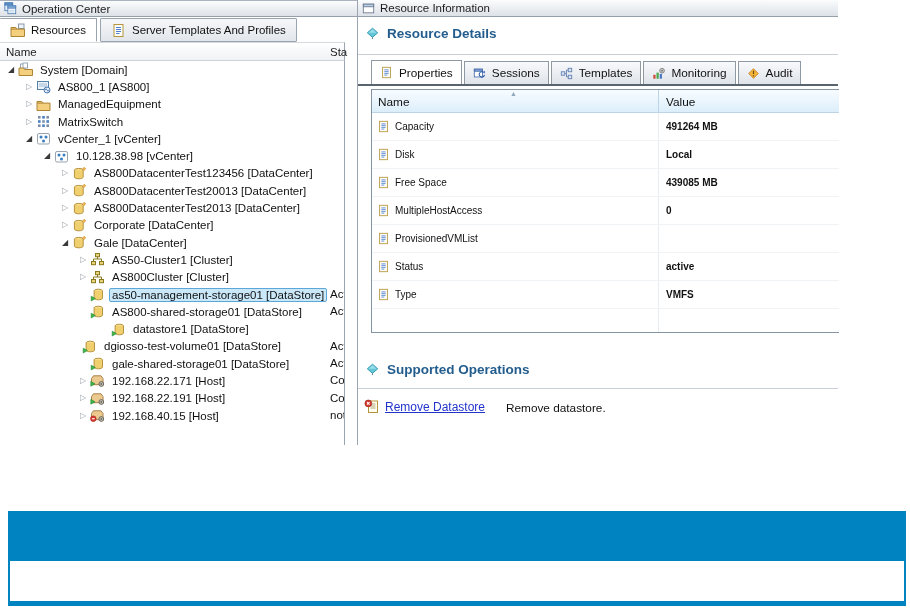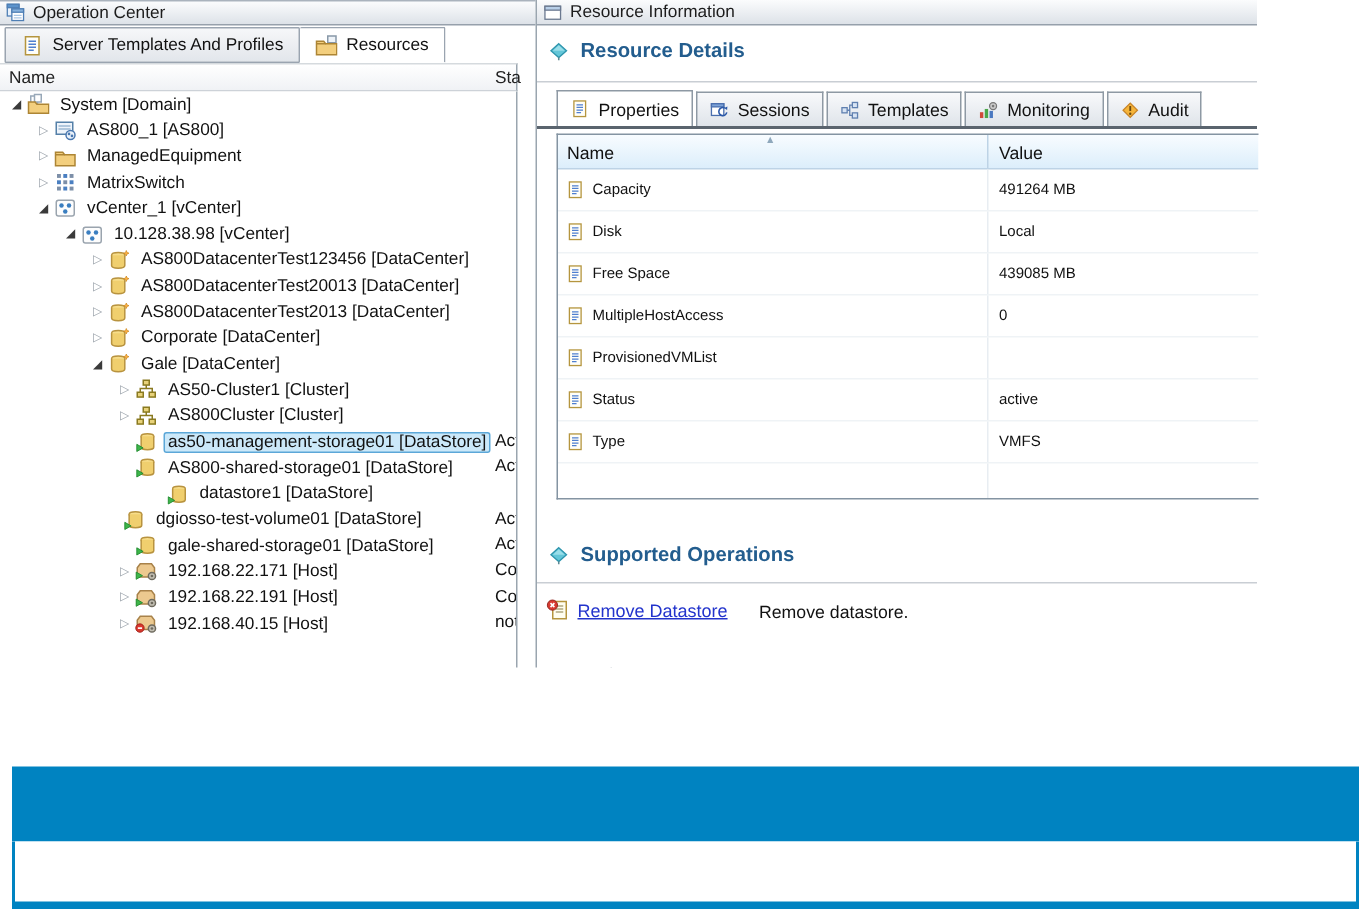--- a/index.html
+++ b/index.html
@@ -37,21 +37,21 @@
   .exp.open{color:#3a3a3a;}
   .exp.closed{color:#9aa2aa;}
   .trow .ic{margin-right:4px;}
   .tlabel{padding:0 2px;border:1px solid transparent;}
   .tlabel.sel{background:#cbe8f9;border:1px solid #5ca7d8;border-radius:2px;}
   .tstatus{position:absolute;left:330px;top:2px;}
 
   
   .right-panel{position:absolute;left:357px;top:0;width:481px;height:445px;
                border-left:1px solid #9aa5af;box-sizing:border-box;background:#fff;}
-  .sect{position:absolute;left:8px;display:flex;align-items:flex-end;gap:8px;
+  .sect{position:absolute;left:8px;display:flex;align-items:center;gap:8px;
         font-size:13.5px;font-weight:bold;color:#235d8e;}
   .sep{position:absolute;left:0;width:100%;border-top:1px solid #c9ced4;}
   .rtabs{position:absolute;left:0;top:61px;width:100%;height:25px;box-sizing:border-box;
          border-bottom:2px solid #5a646e;display:flex;align-items:flex-end;padding-left:13px;}
   .rtab{height:22px;display:inline-flex;align-items:center;gap:6px;padding:0 8px;
         font-size:11.8px;border:1px solid #8e99a4;border-bottom:none;
         background:linear-gradient(#f8f9fb,#dfe4ea);margin-right:2px;white-space:nowrap;}
   .rtab.active{background:#fff;height:23px;}
 
   .ptable{position:absolute;left:13px;top:89px;width:468px;height:244px;
@@ -60,21 +60,21 @@
           border-bottom:1px solid #bdd3e6;position:relative;font-size:11.8px;box-sizing:border-box;}
   .pthead::after{content:'';position:absolute;left:286px;top:0;bottom:0;border-left:1px solid #bdd3e6;}
   .pthead .ncol{position:absolute;left:6px;bottom:3px;}
   .pthead .vcol{position:absolute;left:294px;bottom:3px;}
   .sortarrow{position:absolute;left:138px;top:0px;font-size:7px;color:#8fa8bc;}
   .prow{height:28px;display:flex;align-items:center;font-size:10px;
         border-bottom:1px solid #eff3f6;position:relative;box-sizing:border-box;}
   .prow::after{content:'';position:absolute;left:286px;top:0;bottom:0;border-left:1px solid #e8edf2;}
   .prow .ic{width:13px;height:13px;margin:0 5px 0 5px;}
   .pname{white-space:nowrap;}
-  .pval{position:absolute;left:294px;white-space:nowrap;}
+  .pval{position:absolute;left:294px;white-space:nowrap;font-weight:bold;}
 
   .oprow{position:absolute;left:6px;top:399px;display:flex;align-items:center;font-size:11.8px;}
   .oplink{color:#2233cc;text-decoration:underline;margin-left:6px;font-size:12px;}
   .opdesc{position:absolute;left:148px;top:401px;font-size:11.8px;color:#111;}
 
   
   .banner-top{position:absolute;left:8px;top:511px;width:898px;height:50px;background:#0083c1;}
   .banner-body{position:absolute;left:8px;top:561px;width:898px;height:45px;background:#fff;
                border-left:2px solid #0083c1;border-right:2px solid #0083c1;
                border-bottom:5px solid #0083c1;box-sizing:border-box;}
@@ -91,38 +91,38 @@
             <rect x="1" y="1" width="9" height="9" fill="#e8f1fb" stroke="#4f7fb5"></rect>
             <rect x="1" y="1" width="9" height="2.6" fill="#5b93cc" stroke="#4f7fb5"></rect>
             <rect x="4.5" y="4.5" width="9" height="9" fill="#fff" stroke="#4f7fb5"></rect>
             <rect x="4.5" y="4.5" width="9" height="2.6" fill="#87b2dd" stroke="#4f7fb5"></rect>
             <path d="M6 9.5h6M6 11.5h6" stroke="#a9c6e4"></path>
           </svg>
         </span>
       <span>Operation Center</span>
     </div>
     <div class="lp-tabs">
-        <div class="lptab">
-          <span class="ic">
-            <svg viewBox="0 0 15 15" aria-hidden="true">
-              <rect x="3" y="1.5" width="9" height="12" fill="#fffef8" stroke="#b5953e"></rect>
-              <path d="M5 4.5h5M5 6.5h5M5 8.5h5M5 10.5h3.5" stroke="#4f7fd0"></path>
-            </svg>
-          </span>
-          <span>Server Templates And Profiles</span>
-        </div>
         <div class="lptab active">
           <span class="ic">
             <svg viewBox="0 0 15 15" aria-hidden="true">
               <rect x="8.5" y="1" width="5.5" height="4.5" fill="#eef3f8" stroke="#8898a8"></rect>
               <path d="M1 4.5h4.8l1.3 1.6h7.4v7.4H1z" fill="#f3cf7e" stroke="#ad8534"></path>
               <path d="M1 6.1h6.1" stroke="#ad8534"></path>
             </svg>
           </span>
           <span>Resources</span>
+        </div>
+        <div class="lptab">
+          <span class="ic">
+            <svg viewBox="0 0 15 15" aria-hidden="true">
+              <rect x="3" y="1.5" width="9" height="12" fill="#fffef8" stroke="#b5953e"></rect>
+              <path d="M5 4.5h5M5 6.5h5M5 8.5h5M5 10.5h3.5" stroke="#4f7fd0"></path>
+            </svg>
+          </span>
+          <span>Server Templates And Profiles</span>
         </div>
       </div>
     <div class="lp-colheader">
       <span class="nm">Name</span>
       <span class="st">Sta</span>
     </div>
     <div class="tree">
         <div class="trow" style="padding-left: 4px;">
           <span class="exp open">◢</span>
           <span class="ic">

